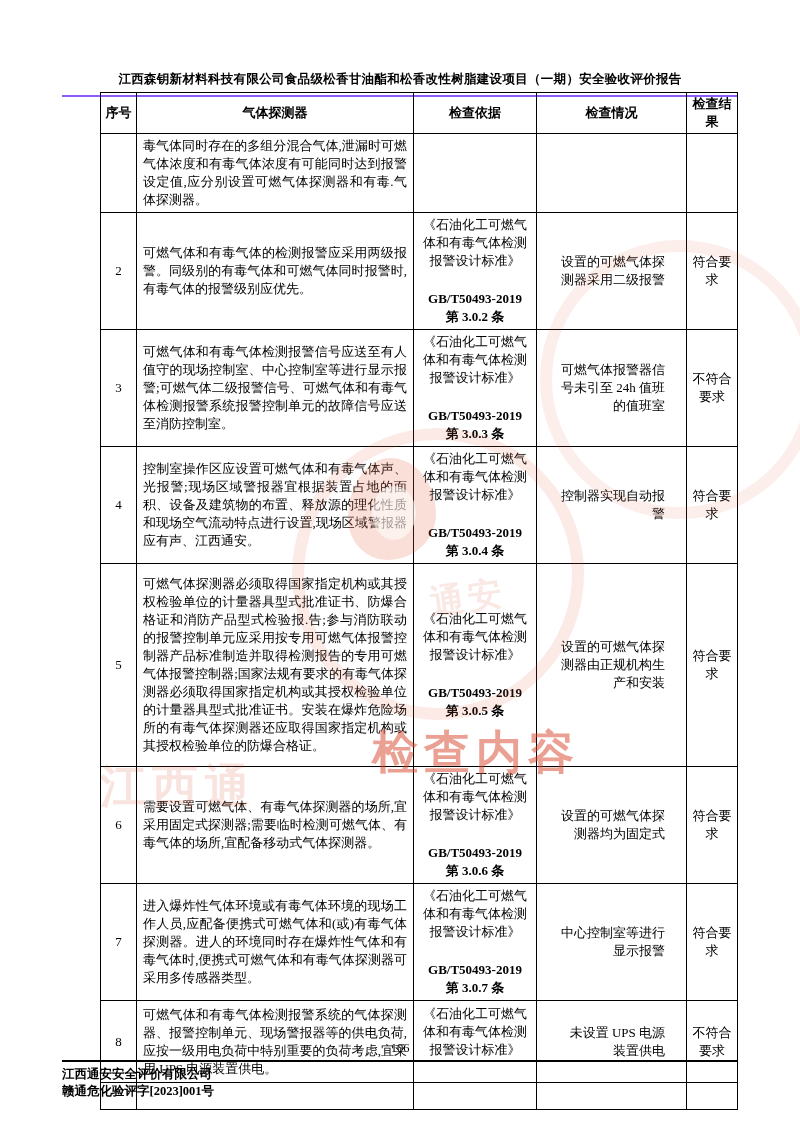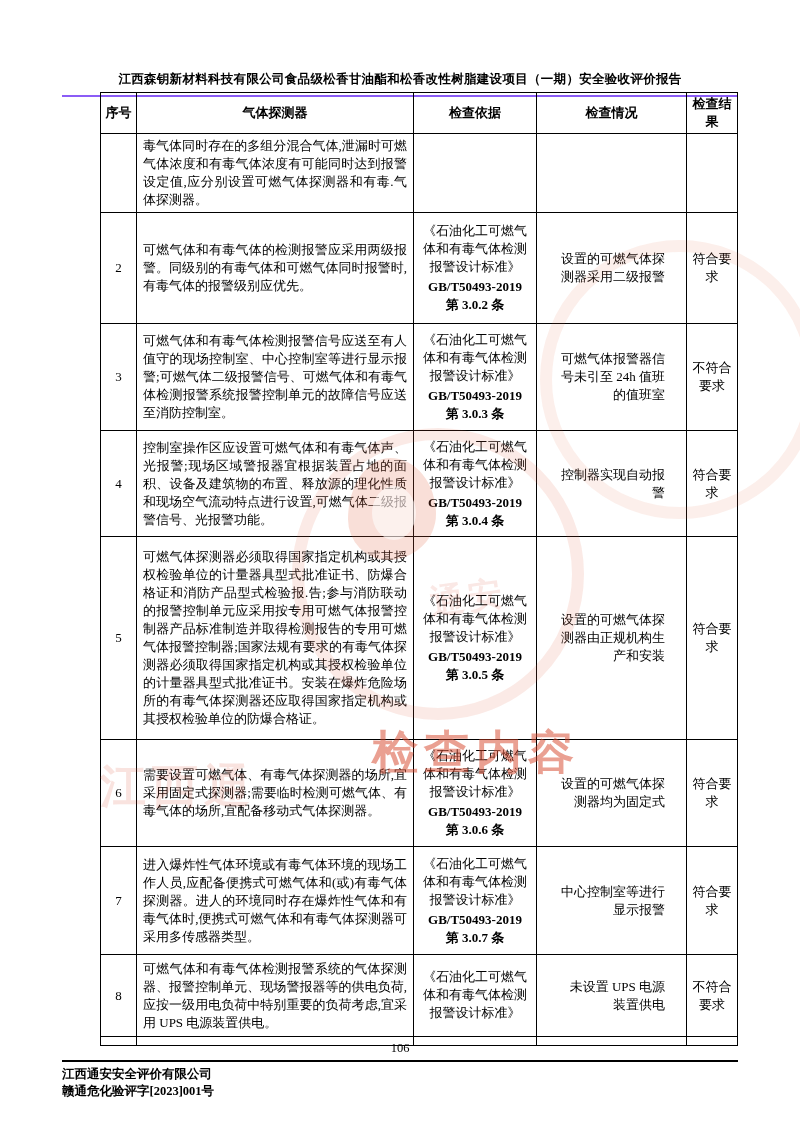--- a/index.html
+++ b/index.html
@@ -17,21 +17,21 @@
   .insp th,.insp td{border:1px solid #000;font-size:13px;line-height:18px;
                     vertical-align:middle;padding:3px 6px;word-break:break-all;}
   .insp th{font-weight:bold;text-align:center;height:34px;padding:2px;}
   col.w-no{width:36px}col.w-content{width:277px}col.w-basis{width:123px}
   col.w-situation{width:150px}col.w-result{width:51px}
   td.c-no{text-align:center;}
   td.c-content{text-align:justify;}
   td.c-basis{text-align:center;padding:3px 8px;}
   td.c-situation{text-align:right;padding:3px 21px;}
   td.c-result{text-align:center;padding:3px 5px;}
-  .ref{font-weight:bold;white-space:pre-line;margin-top:2px;}
+  .ref{font-weight:bold;white-space:pre-line;margin-top:20px;}
   tr.r0 td{height:64px}
   tr.r1 td{height:104px}
   tr.r2 td{height:100px}
   tr.r3 td{height:99px}
   tr.r4 td{height:196px}
   tr.r5 td{height:100px}
   tr.r6 td{height:101px}
   tr.r7 td{height:75px}
 
   
@@ -119,21 +119,21 @@
         <td class="c-basis">
           <span>《石油化工可燃气体和有毒气体检测报警设计标准》</span>
           <div class="ref">GB/T50493-2019
 第 3.0.3 条</div>
         </td>
         <td class="c-situation">可燃气体报警器信号未引至 24h 值班的值班室</td>
         <td class="c-result">不符合要求</td>
       </tr>
       <tr class="r3">
         <td class="c-no">4</td>
-        <td class="c-content">控制室操作区应设置可燃气体和有毒气体声、光报警;现场区域警报器宜根据装置占地的面积、设备及建筑物的布置、释放源的理化性质和现场空气流动特点进行设置,可燃气体二级报警信号、光报警功能。</td>
+        <td class="c-content">控制室操作区应设置可燃气体和有毒气体声、光报警;现场区域警报器宜根据装置占地的面积、设备及建筑物的布置、释放源的理化性质和现场空气流动特点进行设置,现场区域警报器应有声、江西通安。</td>
         <td class="c-basis">
           <span>《石油化工可燃气体和有毒气体检测报警设计标准》</span>
           <div class="ref">GB/T50493-2019
 第 3.0.4 条</div>
         </td>
         <td class="c-situation">控制器实现自动报警</td>
         <td class="c-result">符合要求</td>
       </tr>
       <tr class="r4">
         <td class="c-no">5</td>

